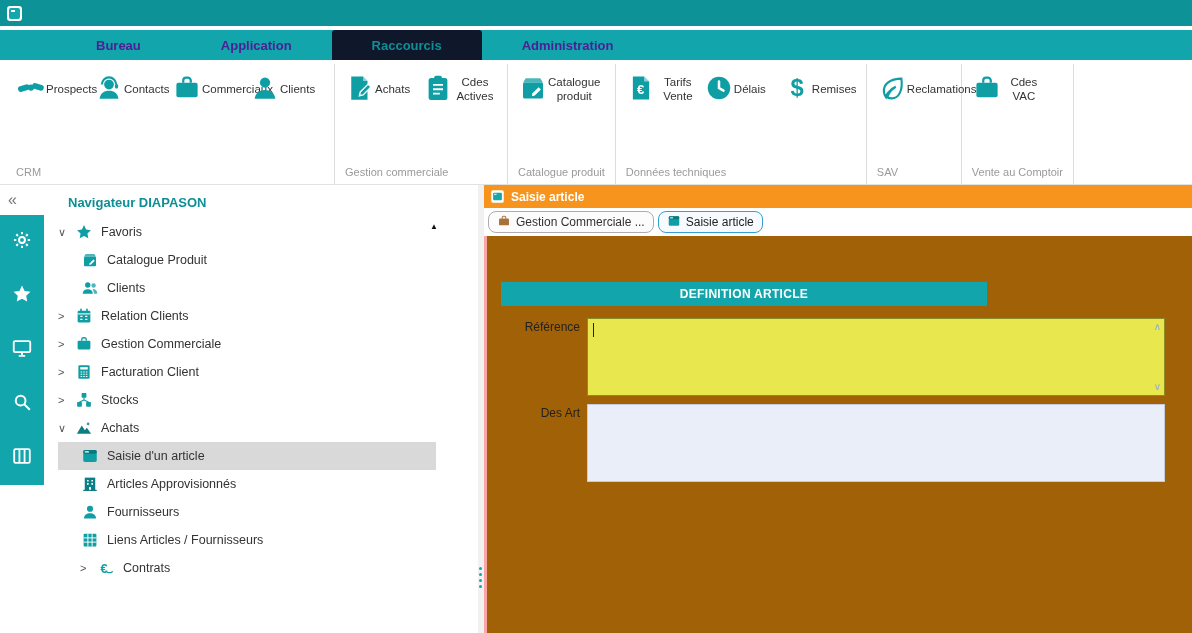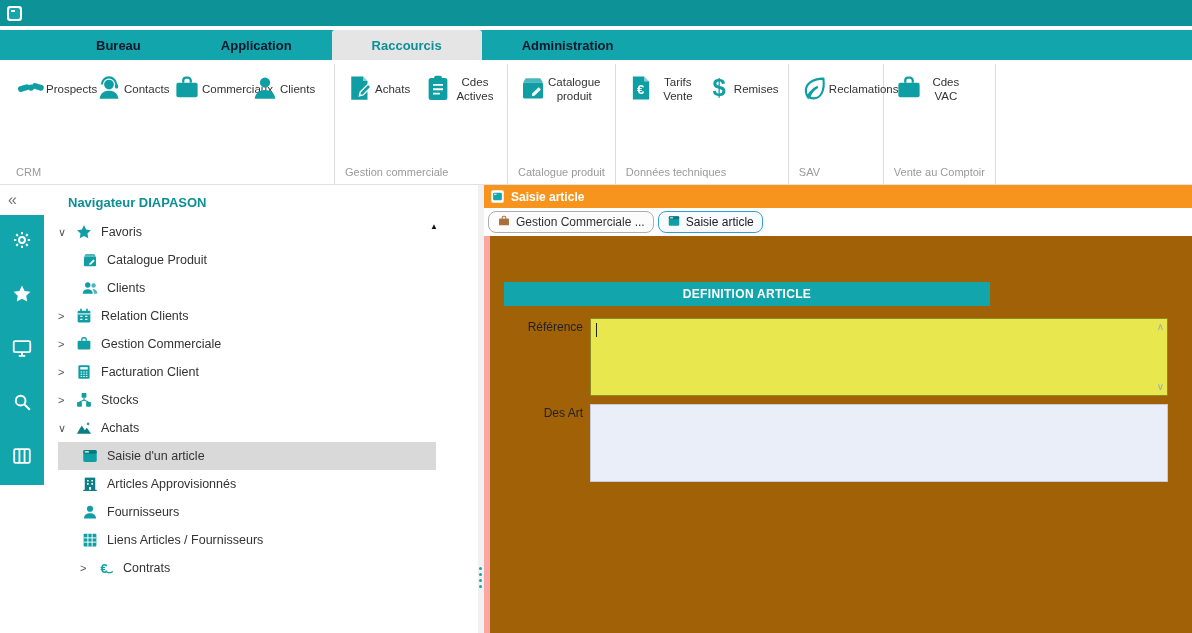--- a/index.html
+++ b/index.html
@@ -4,22 +4,22 @@
 <style>
   *{box-sizing:border-box;margin:0;padding:0}
   html,body{width:1192px;height:633px;overflow:hidden;background:#fff;
     font-family:"Liberation Sans","DejaVu Sans",sans-serif;}
   .titlebar{height:26px;background:#0D9298;display:flex;align-items:center;padding-left:7px}
   .app-icon{width:15px;height:15px;border-radius:3px;background:#fff;display:flex;align-items:center;justify-content:center}
   .app-icon .win{width:11px;height:11px;background:#14A7AD;border-radius:2px;position:relative}
   .app-icon .win::before{content:"";position:absolute;left:2px;top:2px;width:4px;height:2px;background:#fff}
   .gapline{height:4px;background:#fff}
   .mtabs{height:30px;background:#12A6AC;display:flex;padding-left:56px}
-  .mtab{padding:0 40px;display:flex;align-items:center;color:#0f172a;font-weight:bold;font-size:13px;cursor:pointer}
-  .mtab.active{background:#e5e5e5;color:#0D8F95;border-radius:3px 3px 0 0}
+  .mtab{padding:0 40px;display:flex;align-items:center;color:#4c1d95;font-weight:bold;font-size:13px;cursor:pointer}
+  .mtab.active{background:#0f172a;color:#0D8F95;border-radius:3px 3px 0 0}
   .ribbon{height:125px;background:#fff;border-bottom:1px solid #E2E2E2;display:flex;padding:4px 4px 0 6px}
   .rgroup{display:flex;flex-direction:column;border-right:1px solid #DCDCDC;padding:0 10px}
   .ritems{display:flex;flex:1;align-items:flex-start;gap:4px;padding-top:4px}
   .ritem{display:flex;flex-direction:row;align-items:center;width:74px;cursor:pointer;padding-top:2px}
   .ricon{height:36px;display:flex;align-items:center;justify-content:center;color:#0F9EA4}
   .ricon svg{width:30px;height:30px}
   .rlabel{font-size:11.5px;color:#333;text-align:center;line-height:1.2;margin-top:3px}
   .rgroup-label{text-align:left;font-size:11px;color:#9A9A9A;padding:3px 0 6px;white-space:nowrap}
   .main{display:flex;height:448px}
   .strip{width:44px;display:flex;flex-direction:column}
@@ -41,21 +41,21 @@
   .splitter{width:6px;background:#F1F1F1;position:relative;cursor:col-resize}
   .grip{position:absolute;top:382px;left:1px;display:flex;flex-direction:column;gap:3px}
   .grip i{width:3px;height:3px;background:#12A6AC;border-radius:50%}
   .content{flex:1;display:flex;flex-direction:column;background:#a16207}
   .orange-bar{height:23px;background:#F7941E;display:flex;align-items:center;gap:6px;padding-left:6px;color:#fff;font-weight:bold;font-size:12px}
   .obar-icon svg{width:15px;height:15px;display:block}
   .doc-tabs{height:28px;display:flex;align-items:center;gap:4px;padding-left:4px;background:#fff}
   .dtab{height:22px;display:flex;align-items:center;gap:5px;padding:0 8px;border:1px solid #ADADAD;background:#FCFCFC;font-size:12px;color:#333;cursor:pointer;border-radius:8px;white-space:nowrap}
   .dtab.active{border:1px solid #35A0D0;background:#F7FBFF;color:#222}
   .dtab svg{width:14px;height:14px}
-  .form{flex:1;border-left:6px solid #fca5a5;padding-top:46px}
+  .form{flex:1;border-left:3px solid #fca5a5;padding-top:46px}
   .def-bar{margin-left:14px;width:486px;height:24px;background:#12A6AC;color:#fff;font-weight:bold;font-size:12px;display:flex;align-items:center;justify-content:center;letter-spacing:.3px}
   .frow{display:flex;margin-top:12px;}
   .frow+.frow{margin-top:8px}
   .flabel{width:100px;text-align:right;padding-right:7px;font-size:12px;color:#222;padding-top:2px}
   .fbox{width:578px;height:78px;position:relative;font-size:12px;color:#222}
   .fbox.yellow{background:#E8E74D;border:1px solid #8C8C25}
   .fbox.blue{background:#EAEEF8;border:1px solid #C3CBDD}
   .cursor-bar{position:absolute;left:5px;top:4px;width:1px;height:14px;background:#222}
   .spin{position:absolute;right:3px;font-size:10px;color:#8FB0CC;line-height:1;cursor:pointer}
   .spin.up{top:3px}
@@ -290,20 +290,28 @@
         <span class="ricon">
             <svg>
               <use href="#i-eurodoc"></use>
             </svg>
           </span>
         <span class="rlabel">Tarifs Vente</span>
       </div>
       <div class="ritem">
         <span class="ricon">
             <svg>
+              <use href="#i-clock"></use>
+            </svg>
+          </span>
+        <span class="rlabel">Délais</span>
+      </div>
+      <div class="ritem">
+        <span class="ricon">
+            <svg>
               <use href="#i-dollar"></use>
             </svg>
           </span>
         <span class="rlabel">Remises</span>
       </div>
     </div>
     <div class="rgroup-label">Données techniques</div>
   </div>
 
   <div class="rgroup">

